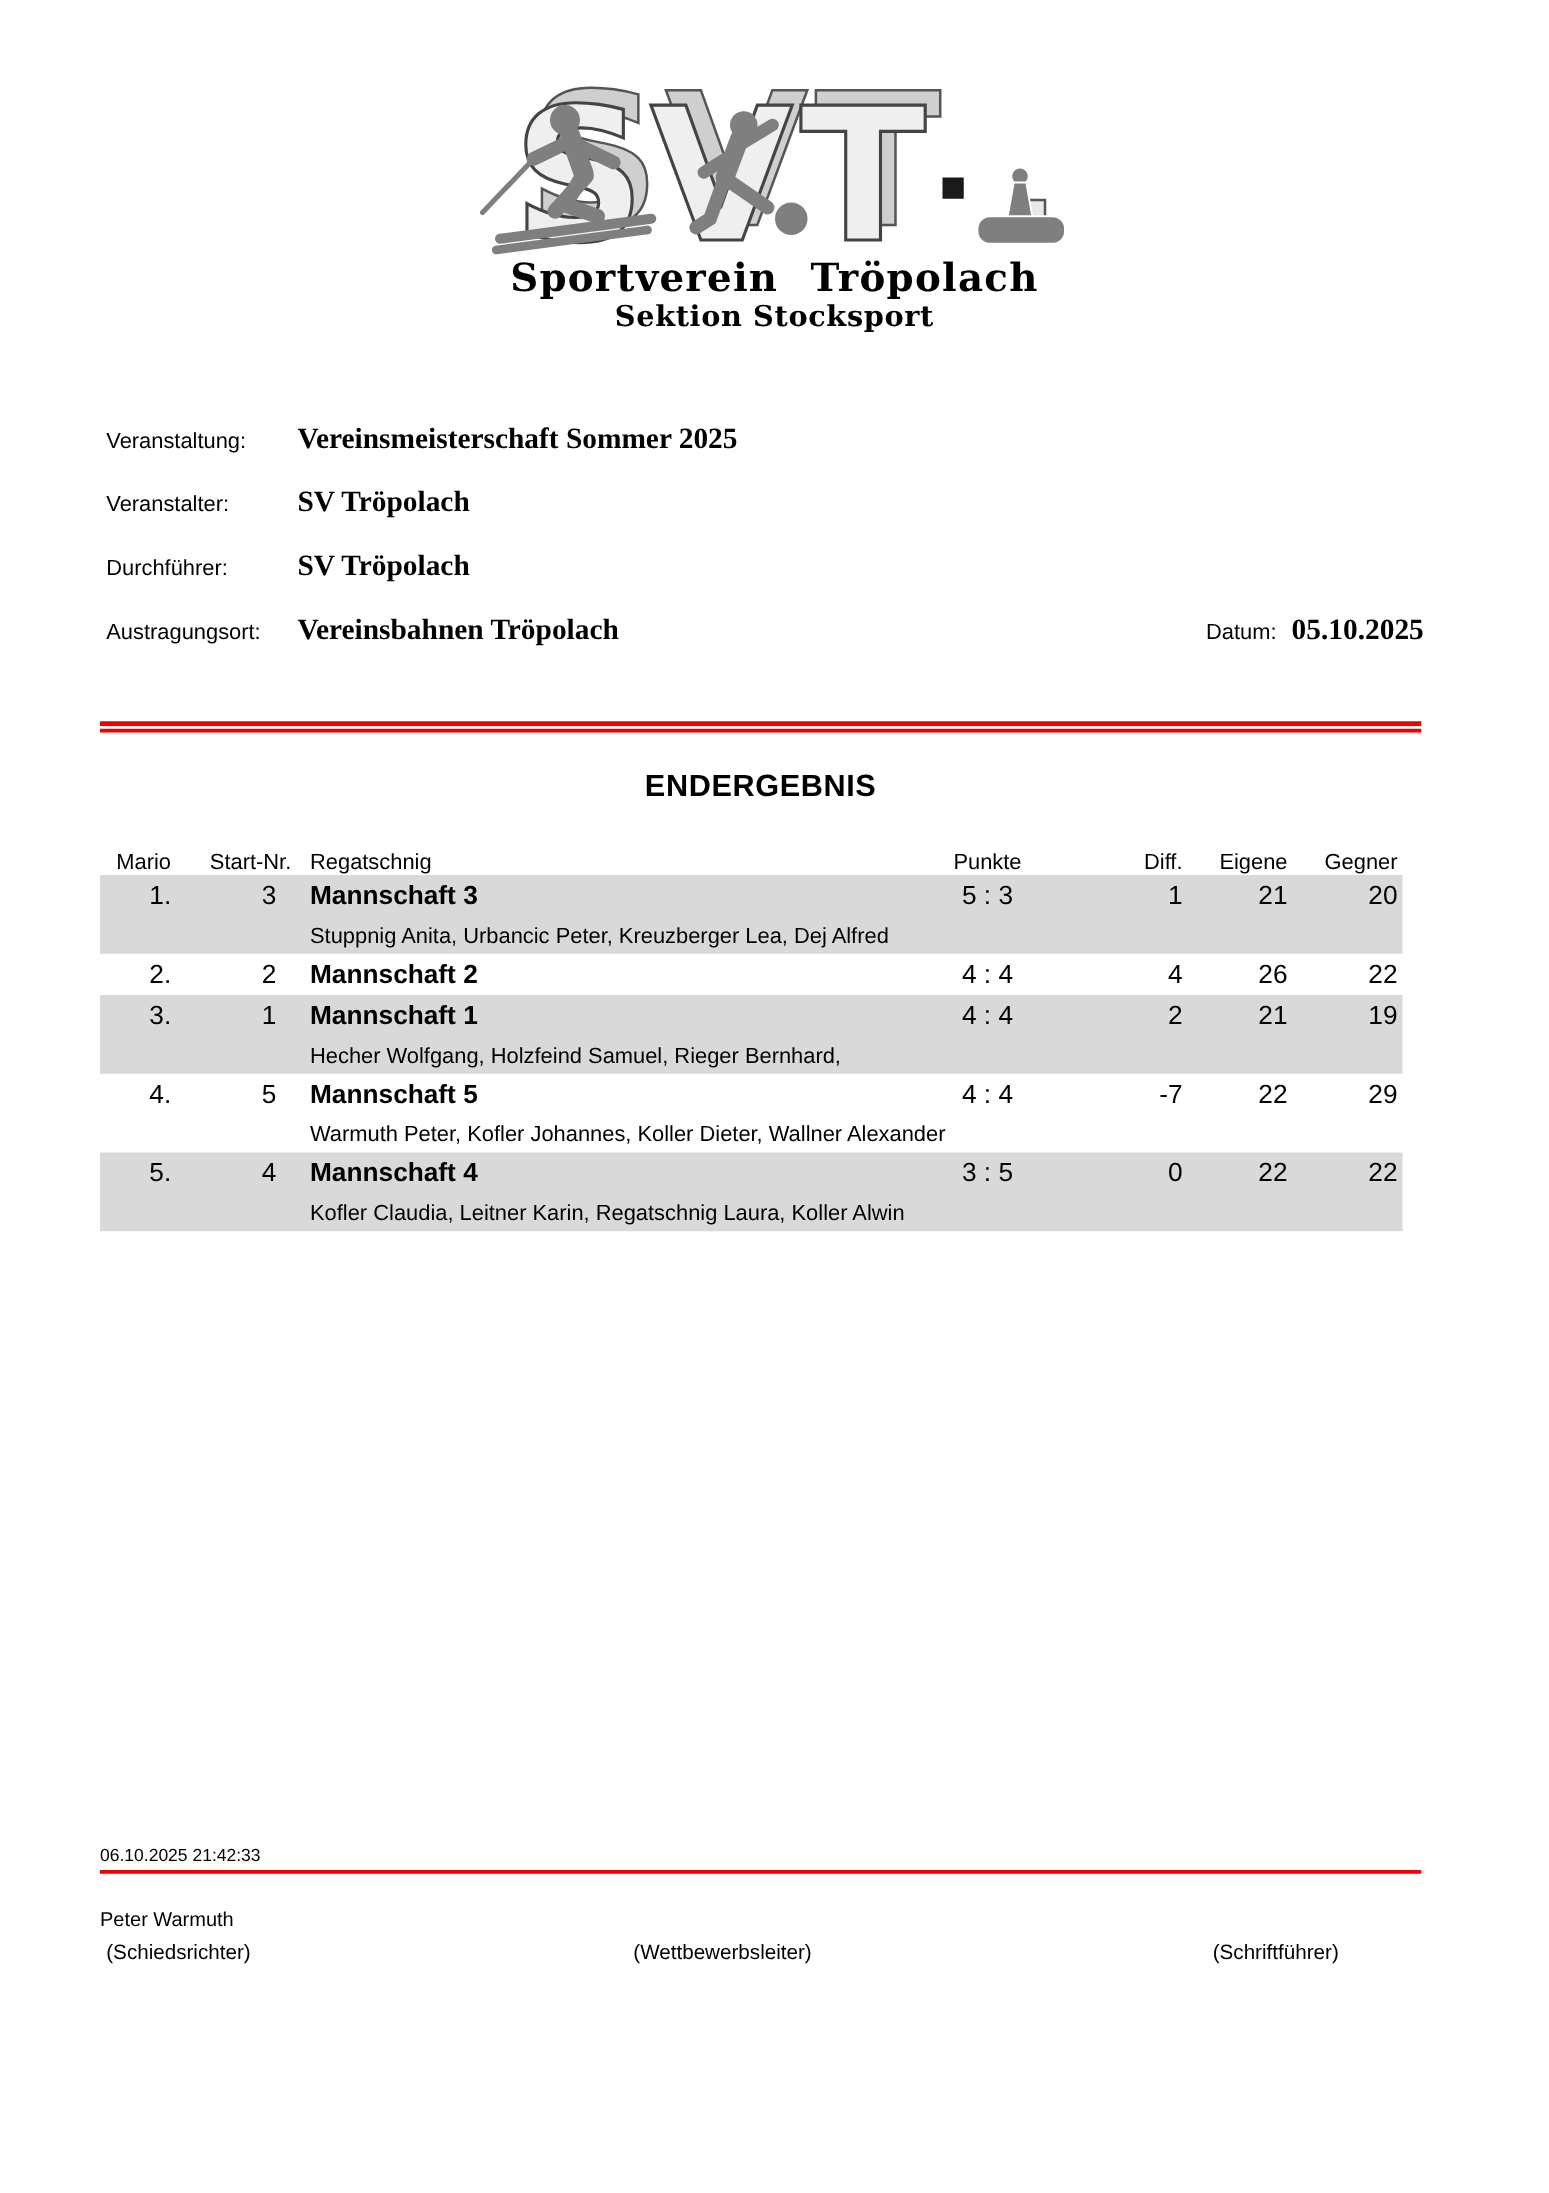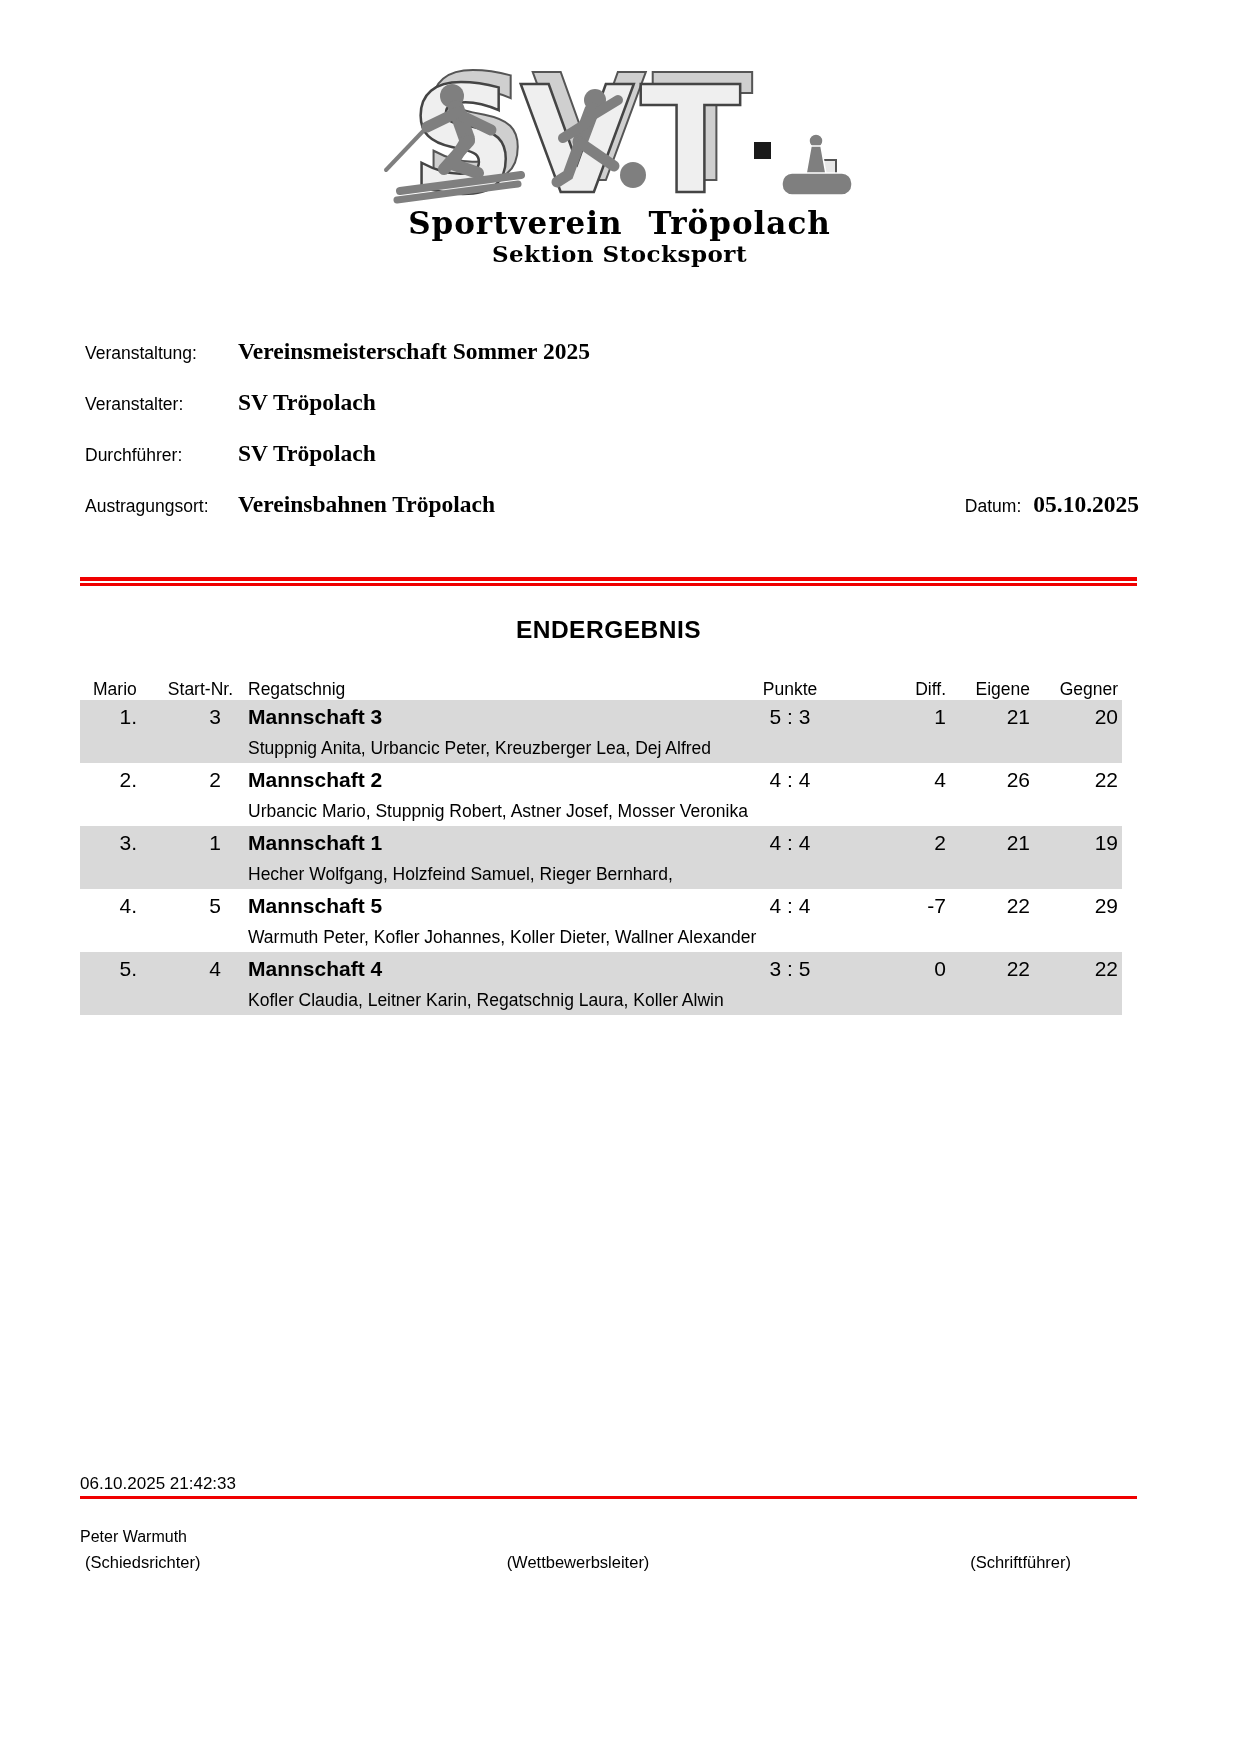--- a/index.html
+++ b/index.html
@@ -92,21 +92,21 @@
   .td.c-gegner{text-align:right;padding-right:4px;}
   .team-players{
     height:30px;
     line-height:30px;
     padding-left:168px;
     font-size:17.5px;
     white-space:nowrap;
   }
   
   .footer{position:absolute;left:80px;top:1476px;width:1057px;}
-  .timestamp{font-size:17px;line-height:16px;}
+  .timestamp{font-size:14px;line-height:16px;}
   .footer-rule{height:3px;background:var(--red);margin-top:4px;}
   .leader-name{font-size:16px;margin-top:29px;}
   .roles{display:flex;margin-top:7px;font-size:16.5px;gap:48px;}
   .roles .role-left{flex:1;text-align:left;padding-left:5px;}
   .roles .role-center{flex:1;text-align:center;}
   .roles .role-right{flex:1;text-align:right;padding-right:66px;}
 </style>
 </head>
 <body>
 
@@ -220,21 +220,20 @@
     <div class="team-block">
       <div class="grid-row team-main">
         <div class="td c-rang">2.</div>
         <div class="td c-start">2</div>
         <div class="td c-mann">Mannschaft 2</div>
         <div class="td c-punkte">4 : 4</div>
         <div class="td c-diff">4</div>
         <div class="td c-eigene">26</div>
         <div class="td c-gegner">22</div>
       </div>
-      <div class="team-players">Urbancic Mario, Stuppnig Robert, Astner Josef, Mosser Veronika</div>
     </div>
 
     <div class="team-block striped">
       <div class="grid-row team-main">
         <div class="td c-rang">3.</div>
         <div class="td c-start">1</div>
         <div class="td c-mann">Mannschaft 1</div>
         <div class="td c-punkte">4 : 4</div>
         <div class="td c-diff">2</div>
         <div class="td c-eigene">21</div>

